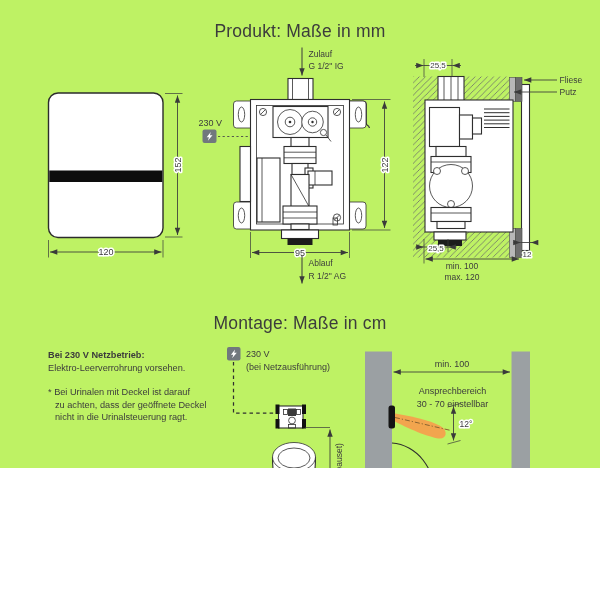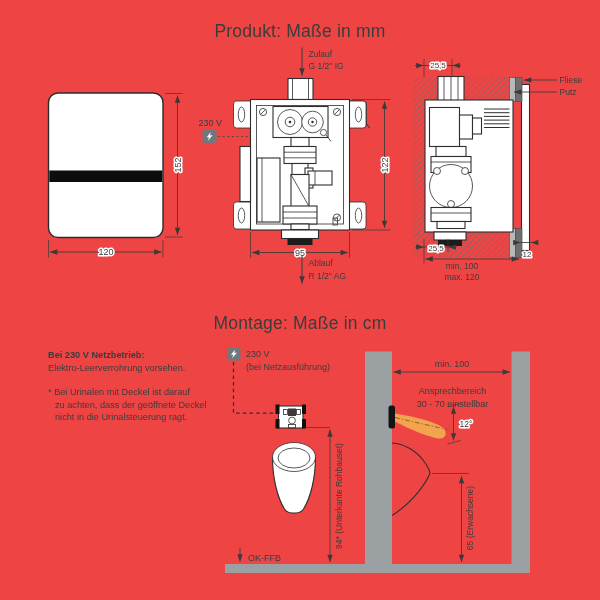--- a/index.html
+++ b/index.html
@@ -1,16 +1,16 @@
 <!DOCTYPE html>
 <html><head>
 <meta charset="utf-8">
 <style>
   html,body{margin:0;padding:0;background:#fff;}
-  .canvas{position:relative;width:600px;height:600px;background:#ef4444;
+  .canvas{position:relative;width:600px;height:468px;background:#bef264;
           font-family:"Liberation Sans","DejaVu Sans",sans-serif;overflow:hidden;}
   svg{position:absolute;left:0;top:0;}
   svg text{fill:#3c3c3c;font-family:"Liberation Sans","DejaVu Sans",sans-serif;}
   .title{font-size:17.5px;letter-spacing:0.2px;}
   .t9{font-size:9px;}
   .t85{font-size:8.5px;}
   .t8{font-size:8px;}
   .t92{font-size:9.2px;}
   .bold{font-weight:bold;}
   .halo{paint-order:stroke;stroke:#ffffff;stroke-width:3px;stroke-linejoin:round;}

